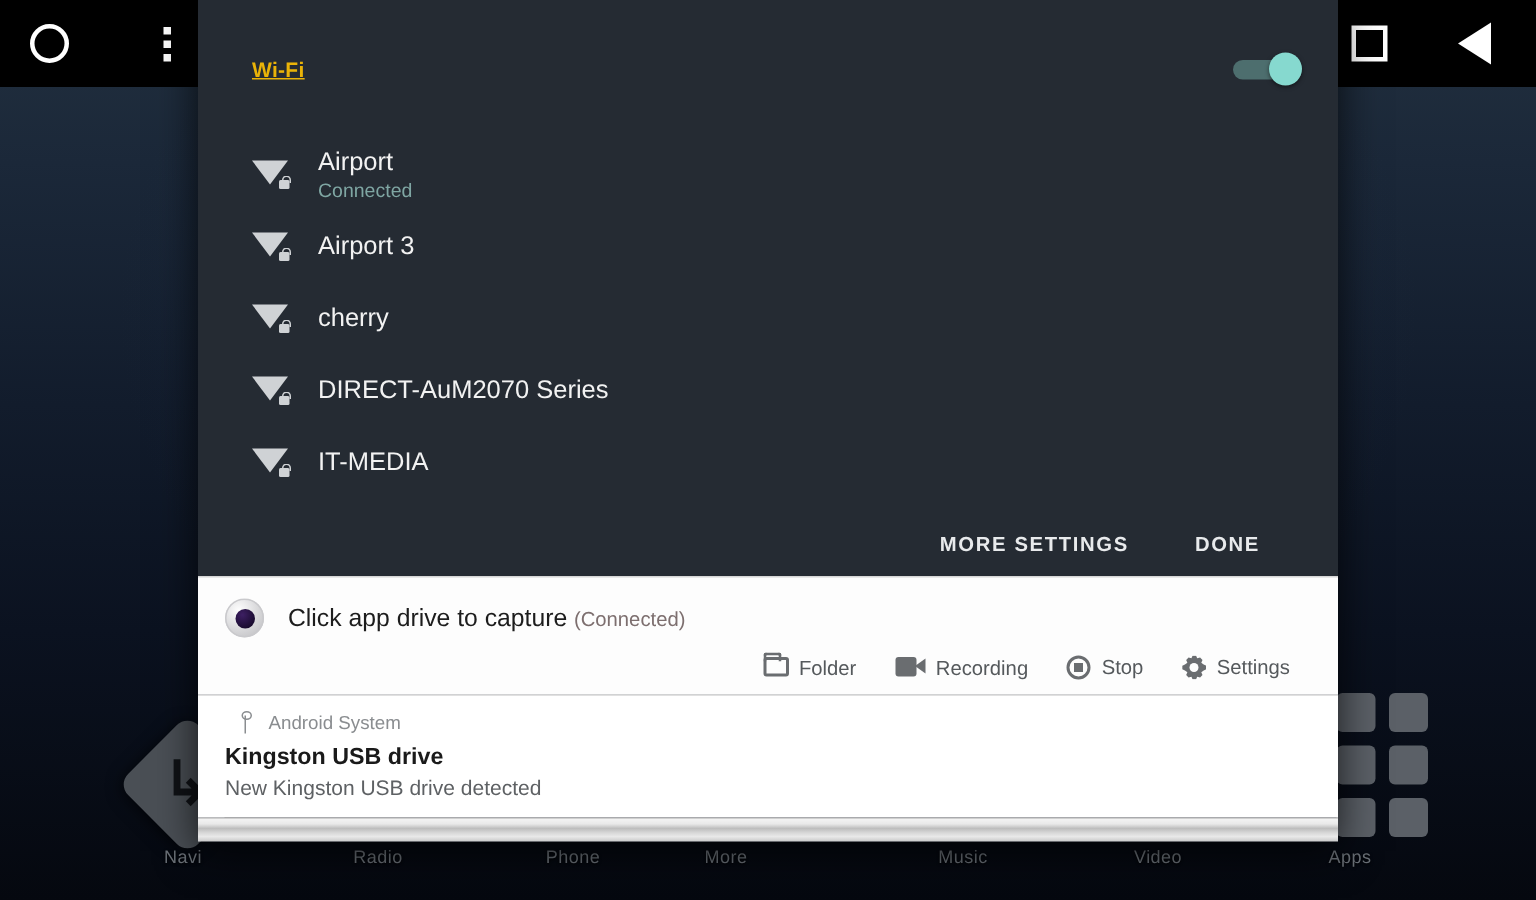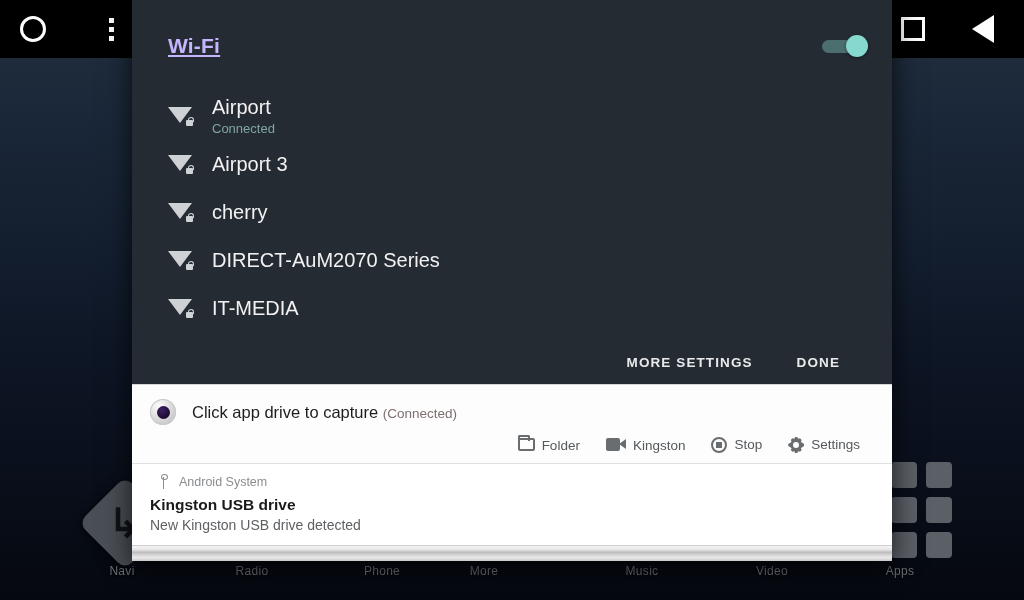--- a/index.html
+++ b/index.html
@@ -76,42 +76,42 @@
   
   #wifi-card{
     background:#252b33;
     padding:0 18px 0 18px;
     position:relative;
   }
   #wifi-head{
     display:flex; align-items:center; justify-content:space-between;
     height:92px; padding:0 6px 0 18px;
   }
-  #wifi-title{ color:#c4b5fd; font-size:21px; font-weight:bold; letter-spacing:.2px;text-decoration:underline; }
+  #wifi-title{ color:#eab308; font-size:14px; font-weight:bold; letter-spacing:.2px;text-decoration:underline; }
 
   .switch{
     position:relative; width:46px; height:22px; cursor:pointer;
   }
   .switch .track{
     position:absolute; left:0; top:5px; width:40px; height:13px;
     border-radius:7px; background:#4d6e6e;
   }
   .switch .thumb{
     position:absolute; right:0; top:0; width:22px; height:22px;
     border-radius:50%; background:#86d9cf;
     box-shadow:0 1px 3px rgba(0,0,0,.5);
   }
 
   .wifi-row{
     display:flex; align-items:center;
     height:48px; padding-left:18px; cursor:pointer;
   }
   .wifi-row .ico-wrap{ width:44px; flex:0 0 44px; display:flex; align-items:center;}
   .wifi-meta{ display:flex; flex-direction:column; justify-content:center; }
-  .wifi-name{ color:#f2f2f2; font-size:20px; line-height:1.25; }
+  .wifi-name{ color:#f2f2f2; font-size:17px; line-height:1.25; }
   .wifi-sub{ color:#7fa6a3; font-size:13px; line-height:1.35; }
 
   .ico-wifi{ position:relative; width:24px; height:18px; }
   .ico-wifi .fan{
     position:absolute; left:0; top:0; width:0; height:0;
     border-left:12px solid transparent; border-right:12px solid transparent;
     border-top:16px solid #cfd2d5;
   }
   .ico-wifi .lock{
     position:absolute; right:-1px; bottom:-1px;
@@ -328,21 +328,21 @@
       </div>
     </div>
 
     <div id="cap-actions">
       <div class="cap-act">
         <div class="ico-folder"></div>
         <span>Folder</span>
       </div>
       <div class="cap-act">
         <div class="ico-cam"></div>
-        <span>Kingston</span>
+        <span>Recording</span>
       </div>
       <div class="cap-act">
         <div class="ico-stop">
             <i></i>
           </div>
         <span>Stop</span>
       </div>
       <div class="cap-act">
         <div class="ico-gear"></div>
         <span>Settings</span>

